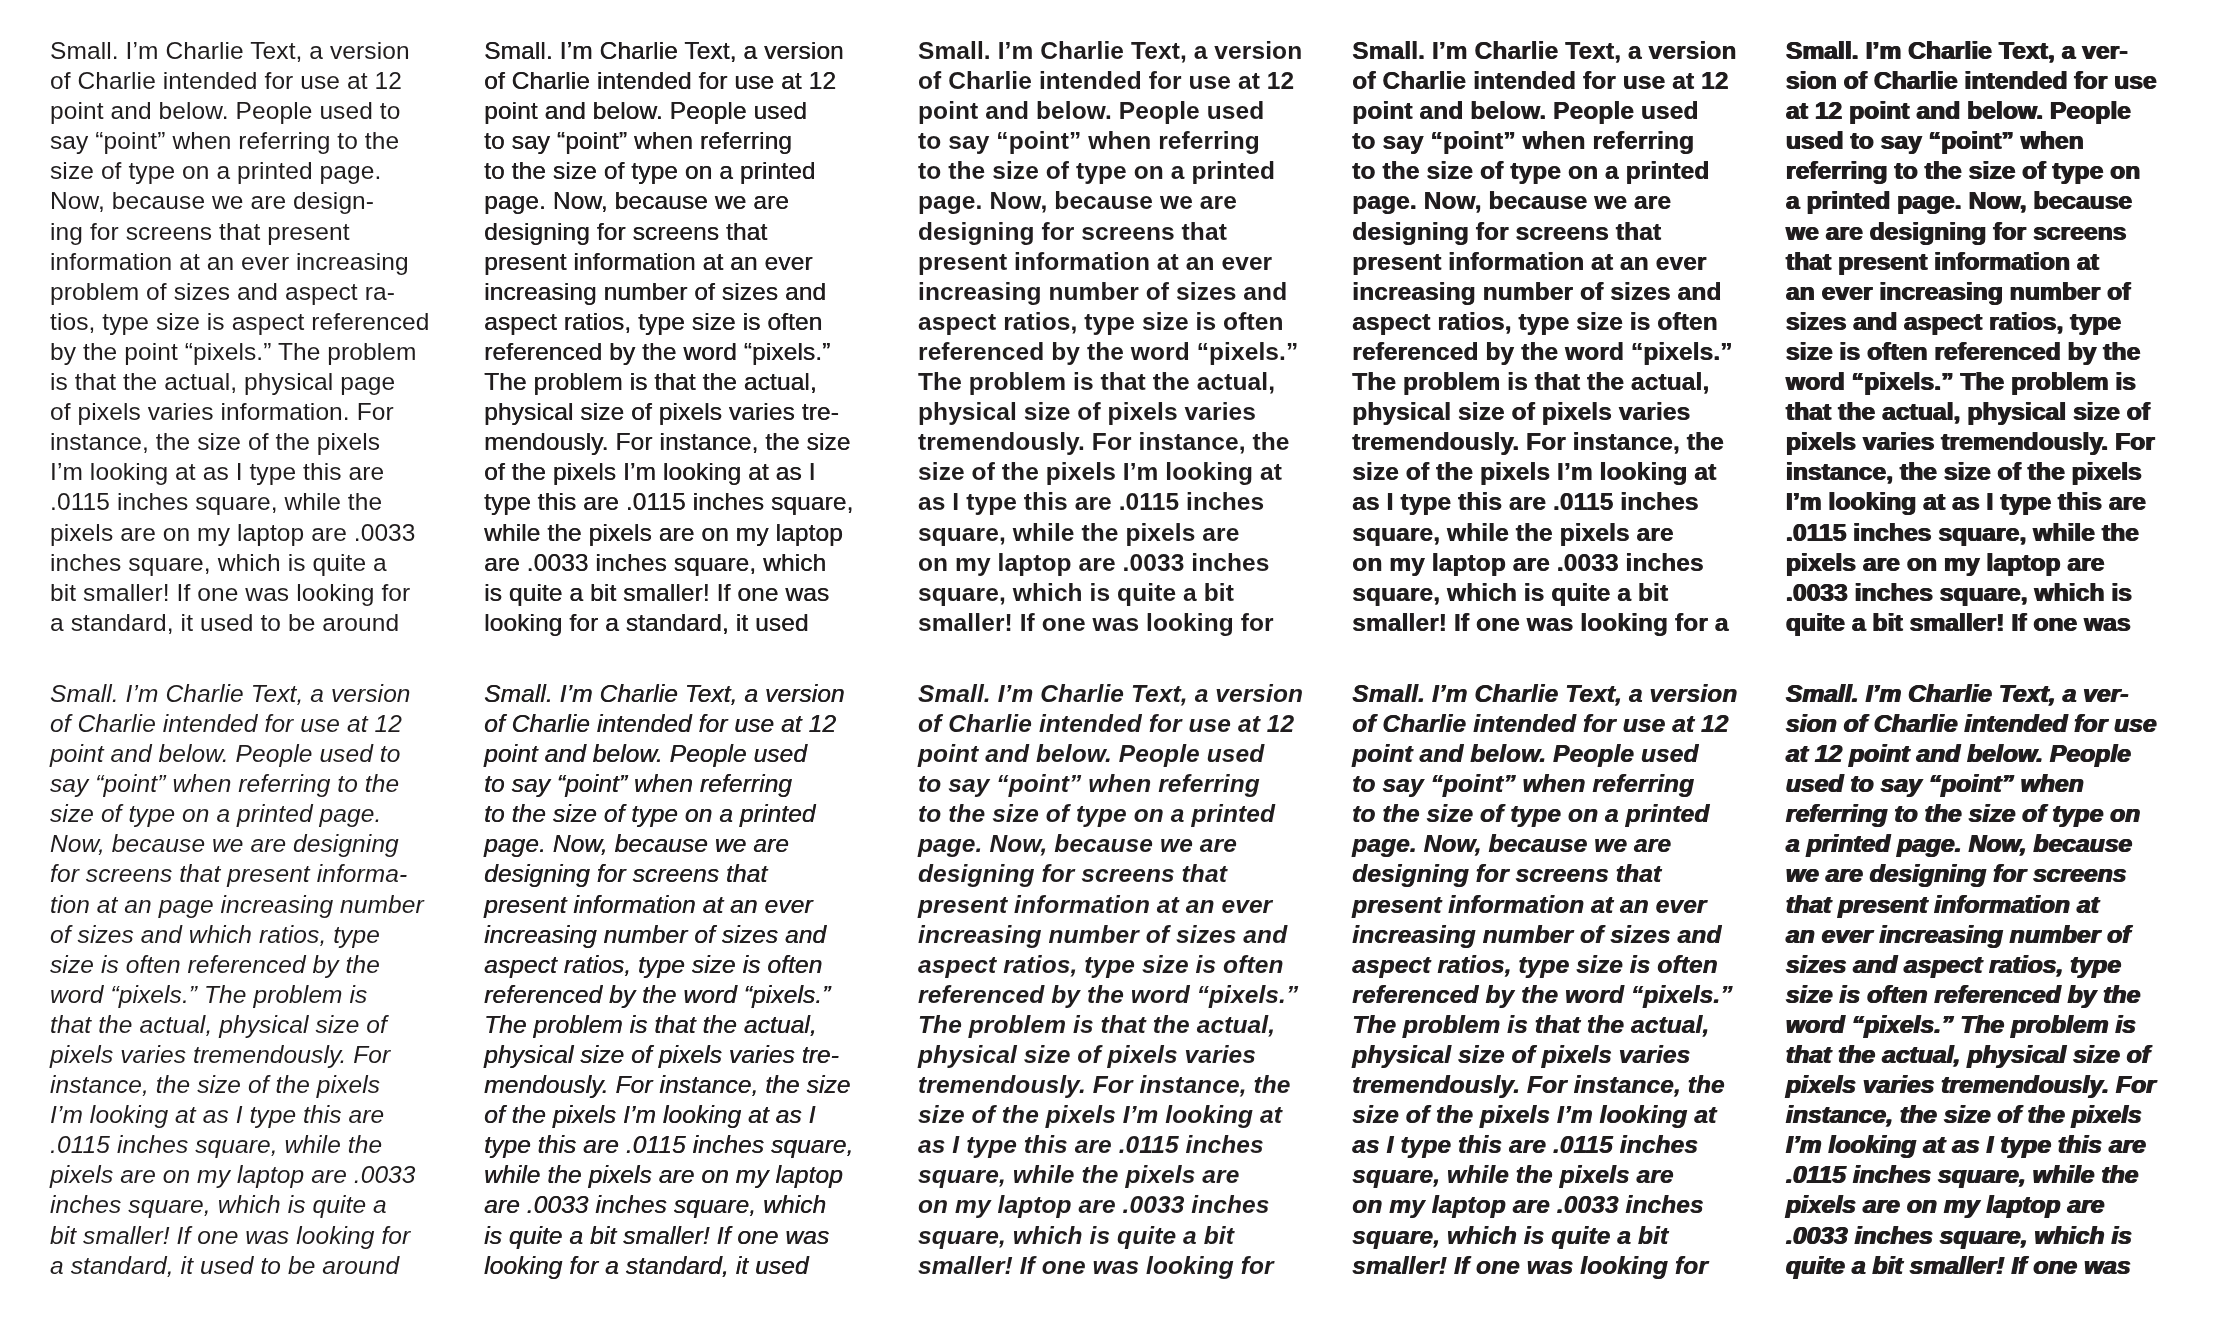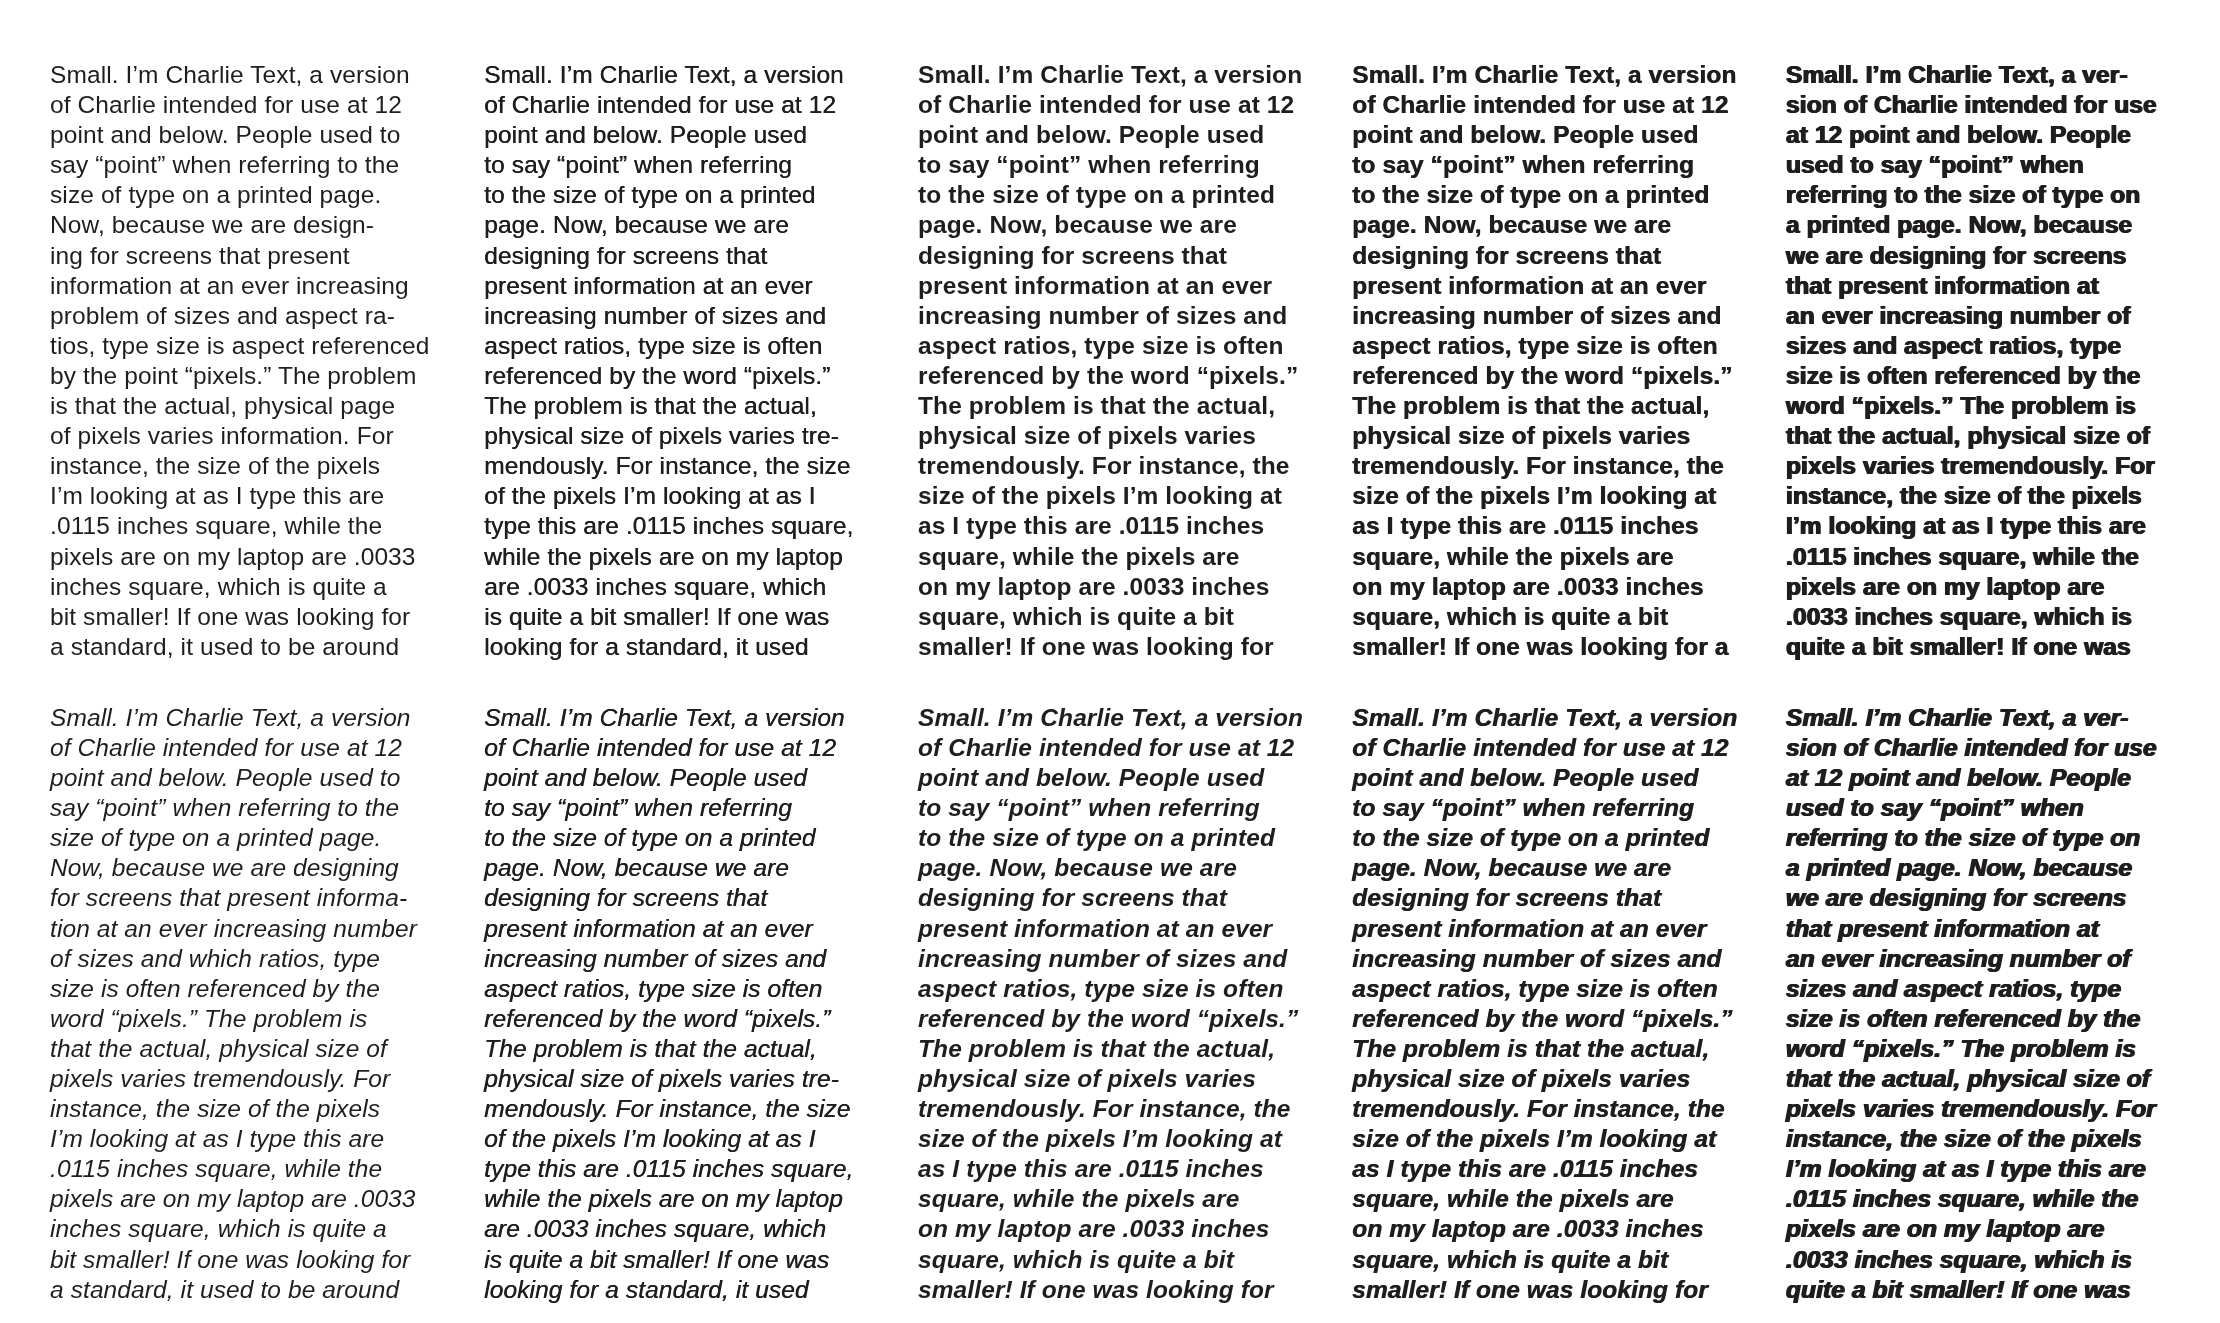--- a/index.html
+++ b/index.html
@@ -12,21 +12,20 @@
     height: 1323px;
     overflow: hidden;
   }
   .specimen {
     padding: 36px 0 0 50px;
   }
   .row {
     display: grid;
     grid-template-columns: repeat(5, 389px);
     column-gap: 45px;
-    margin-top: 24px;
   }
   .row-upright { margin-bottom: 41px; }
   .cell {
     font-family: "Liberation Sans", sans-serif;
     font-size: 24.5px;
     line-height: 30.1px;
     color: #201d1e;
     letter-spacing: 0.1px;
     white-space: nowrap;
   }
@@ -159,21 +158,21 @@
 
   <section class="row row-italic">
     <div class="cell w1">
         <div class="line">Small. I’m Charlie Text, a version</div>
         <div class="line">of Charlie intended for use at 12</div>
         <div class="line">point and below. People used to</div>
         <div class="line">say “point” when referring to the</div>
         <div class="line">size of type on a printed page.</div>
         <div class="line">Now, because we are designing</div>
         <div class="line">for screens that present informa-</div>
-        <div class="line">tion at an ever increasing number</div>
+        <div class="line">tion at an page increasing number</div>
         <div class="line">of sizes and which ratios, type</div>
         <div class="line">size is often referenced by the</div>
         <div class="line">word “pixels.” The problem is</div>
         <div class="line">that the actual, physical size of</div>
         <div class="line">pixels varies tremendously. For</div>
         <div class="line">instance, the size of the pixels</div>
         <div class="line">I’m looking at as I type this are</div>
         <div class="line">.0115 inches square, while the</div>
         <div class="line">pixels are on my laptop are .0033</div>
         <div class="line">inches square, which is quite a</div>

